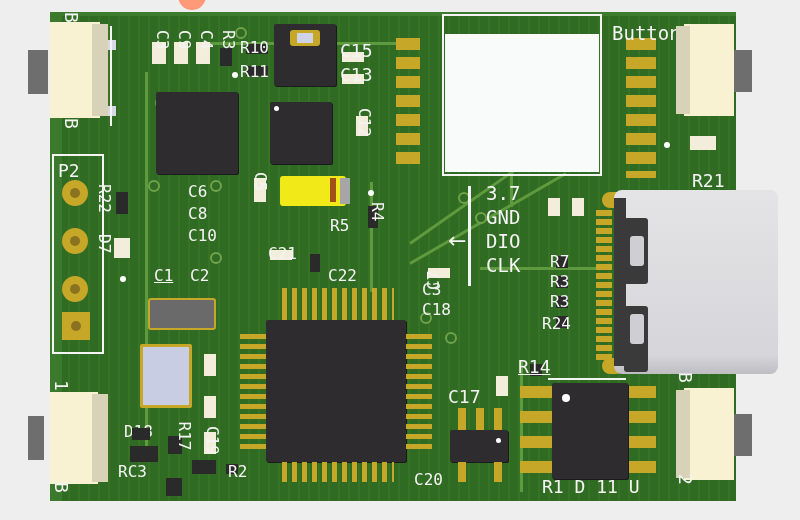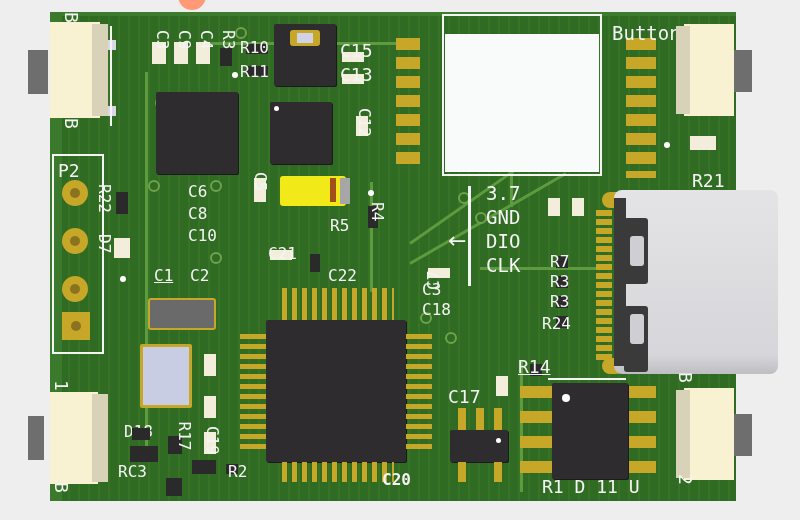--- a/index.html
+++ b/index.html
@@ -157,21 +157,21 @@
   <div class="smd-r" style="left:142px;top:448px;width:24px;height:14px;"></div>
   <div class="smd-r" style="left:176px;top:452px;width:12px;height:10px;"></div>
   <div class="silk small" style="left:178px;top:452px;">R2</div>
 
   <div class="chip" style="left:216px;top:308px;width:140px;height:142px;"></div>
 
   <div class="abs" style="left:232px;top:276px;width:112px;height:32px;background:repeating-linear-gradient(90deg,#c7a728 0 5px,transparent 5px 10px);"></div>
   <div class="abs" style="left:232px;top:450px;width:112px;height:20px;background:repeating-linear-gradient(90deg,#c7a728 0 5px,transparent 5px 10px);"></div>
   <div class="abs" style="left:190px;top:322px;width:26px;height:116px;background:repeating-linear-gradient(180deg,#c7a728 0 5px,transparent 5px 10px);"></div>
   <div class="abs" style="left:356px;top:322px;width:26px;height:116px;background:repeating-linear-gradient(180deg,#c7a728 0 5px,transparent 5px 10px);"></div>
-  <div class="silk small" style="left:332px;top:460px;font-weight:bold;">C20</div>
+  <div class="silk small" style="left:364px;top:460px;">C20</div>
 
   <div class="smd-c" style="left:378px;top:256px;width:22px;height:10px;"></div>
   <div class="silk small" style="left:376px;top:248px;transform:rotate(-90deg);transform-origin:left top;top:278px;">C7</div>
   <div class="silk small" style="left:372px;top:270px;">C3</div>
   <div class="silk small" style="left:372px;top:290px;">C18</div>
 
   <div class="silkbox" style="left:392px;top:2px;width:156px;height:158px;"></div>
   <div class="abs" style="left:395px;top:22px;width:154px;height:138px;background:#f8fbfa;"></div>
 
   <div class="abs" style="left:346px;top:26px;width:24px;height:130px;background:repeating-linear-gradient(180deg,#c7a728 0 12px,transparent 12px 19px);"></div>

